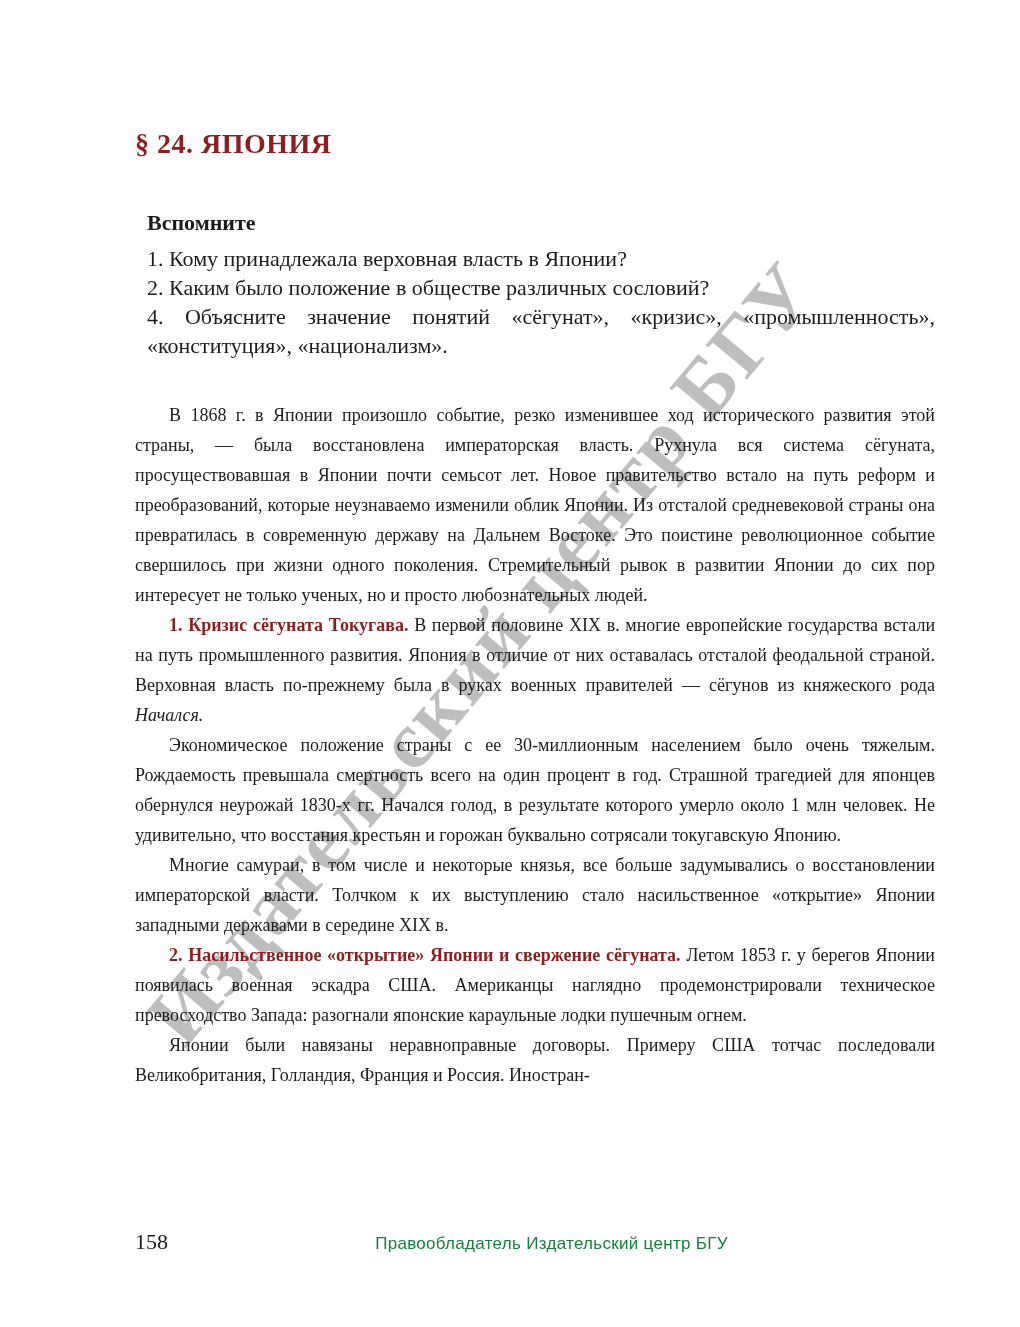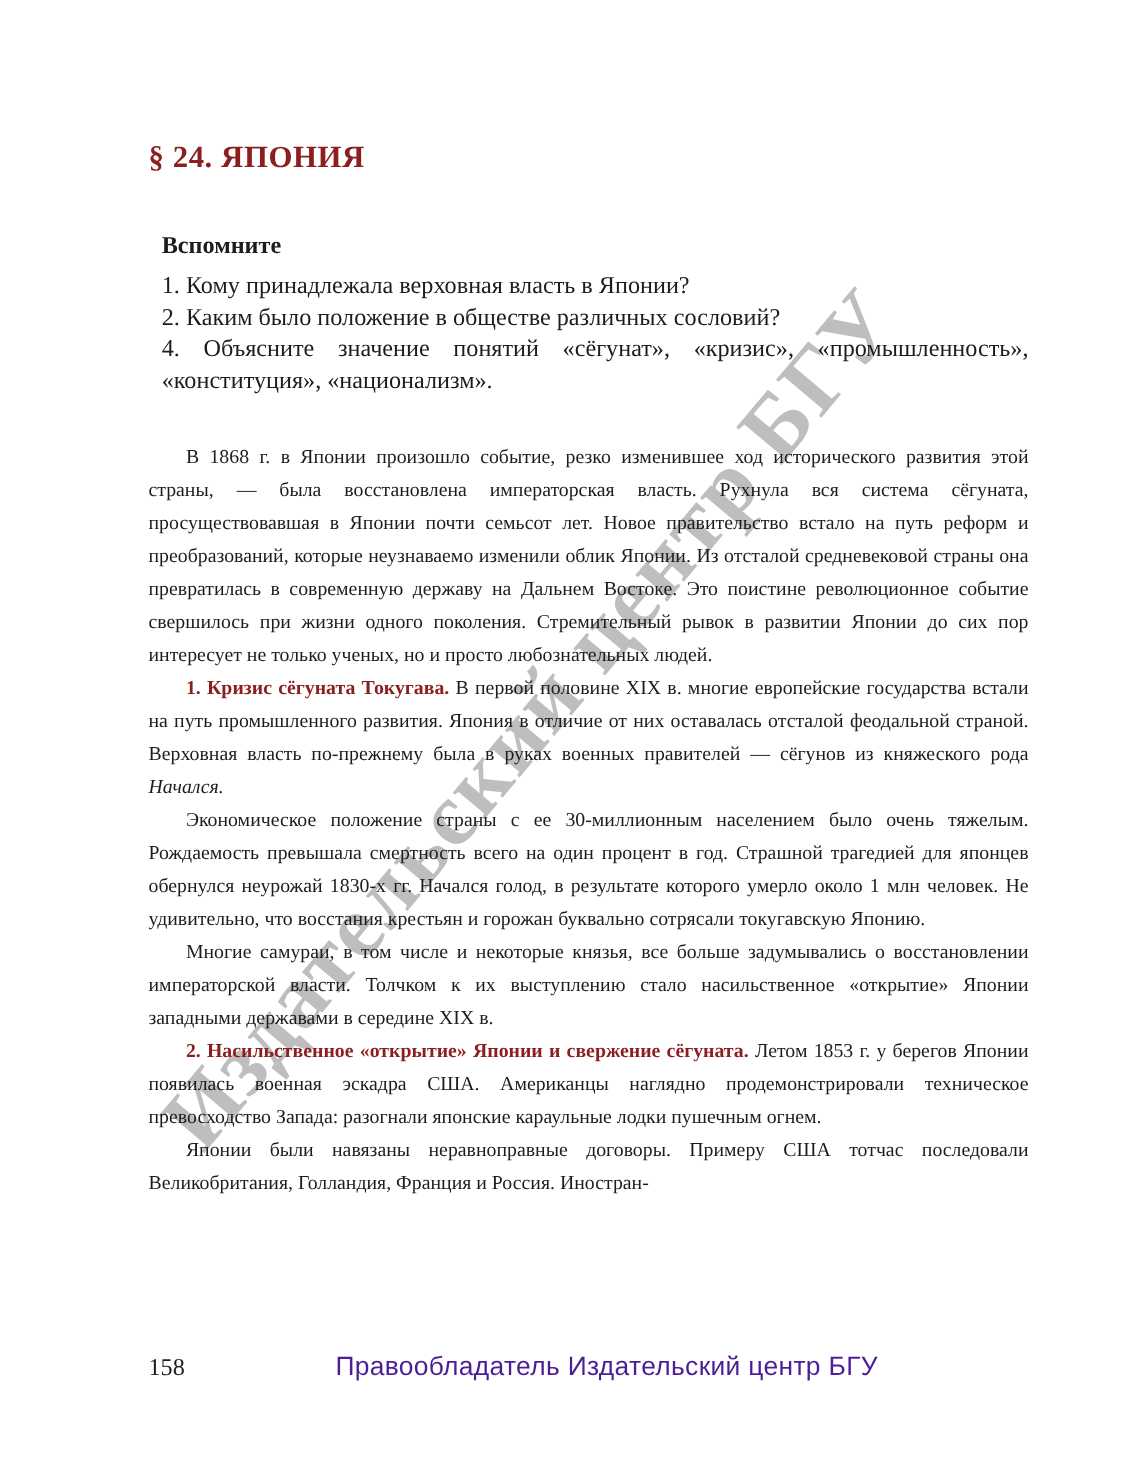--- a/index.html
+++ b/index.html
@@ -77,22 +77,22 @@
   }
   .page-num {
     font-size: 22px;
     color: #1c1c1c;
     font-family: "Liberation Serif", serif;
   }
   .footer-text {
     flex: 1;
     text-align: center;
     font-family: "Liberation Sans", sans-serif;
-    font-size: 24px;
-    color: #4c1d95;
+    font-size: 17px;
+    color: #15803d;
     letter-spacing: 0.3px;
   }
 </style>
 </head>
 <body>
 
 <div class="page">
 
   <div class="watermark">Издательский центр БГУ</div>
 

